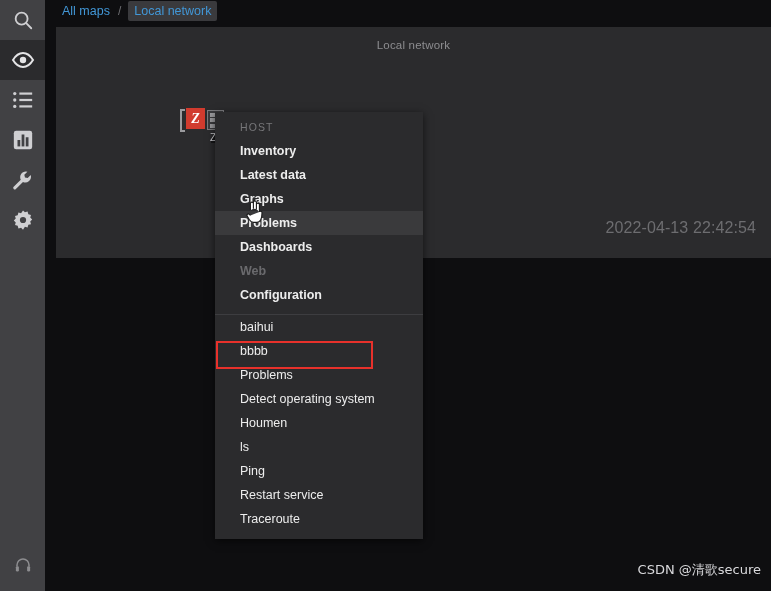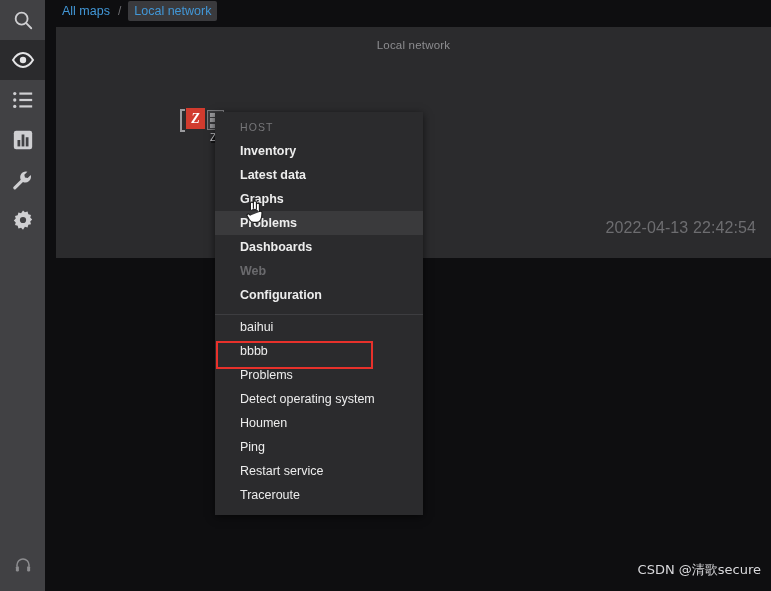--- a/index.html
+++ b/index.html
@@ -353,20 +353,21 @@
   <div class="menu-item disabled">Web</div>
   <div class="menu-item">Configuration</div>
 
   <div class="menu-divider"></div>
 
   <div class="menu-item script" id="menu-item-baihui">baihui</div>
   <div class="menu-item script">bbbb</div>
   <div class="menu-item script">Problems</div>
   <div class="menu-item script">Detect operating system</div>
   <div class="menu-item script">Houmen</div>
+  <div class="menu-item script">ls</div>
   <div class="menu-item script">Ping</div>
   <div class="menu-item script">Restart service</div>
   <div class="menu-item script">Traceroute</div>
 
   <div id="baihui-highlight"></div>
 </div>
 
 <div id="cursor-pointer">
   <svg width="18" height="24" viewBox="0 0 18 24">
     <path d="M5.4 10.2V3.6a1.5 1.5 0 0 1 3 0v5.1m0 0V2.4a1.5 1.5 0 0 1 3 0v6.7m0 0V4.6a1.5 1.5 0 0 1 3 0v7.4m0 0c0-1 2.6-1.2 2.6.8 0 3-.4 5.6-1.4 7.2-.9 1.5-2 2.4-3.6 2.4H8.4c-2 0-3-1-4-2.6l-2.3-4c-.6-1 .6-2.4 1.8-1.7l1.5 1.3" fill="#ffffff" stroke="#1a1a1a" stroke-width="1.1" stroke-linejoin="round"></path>

